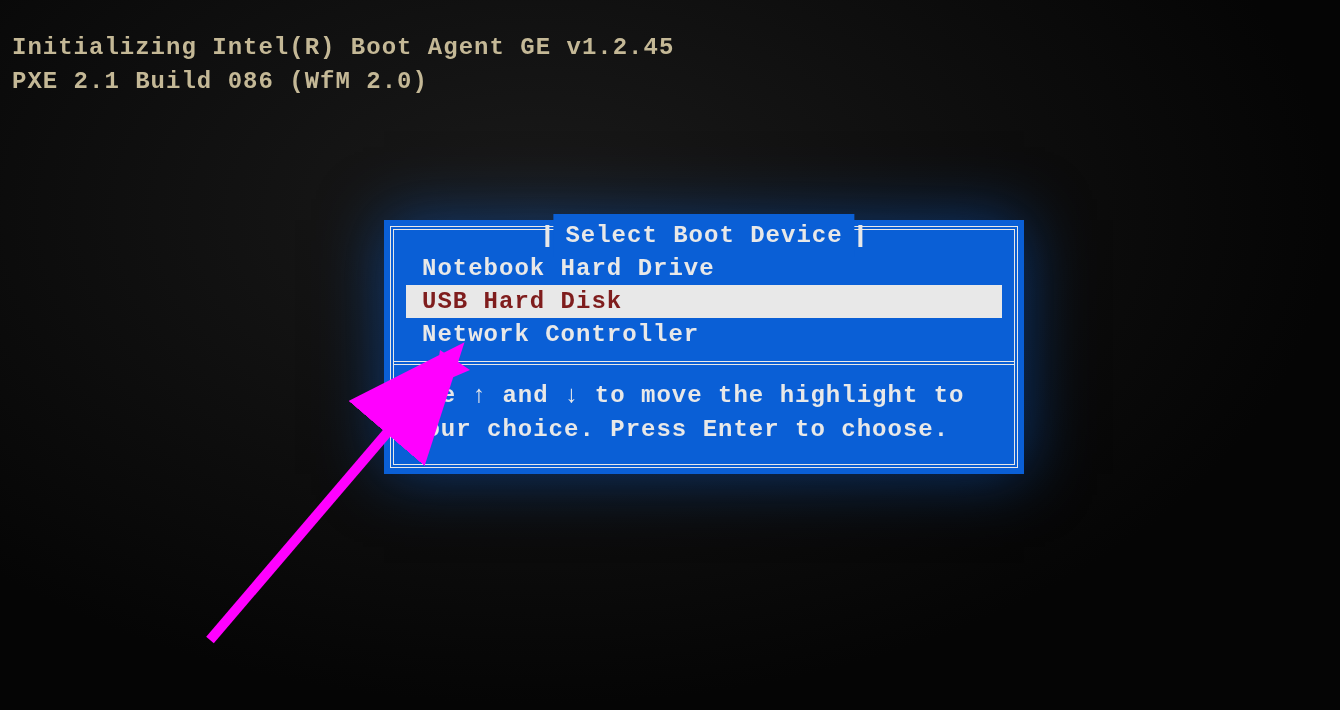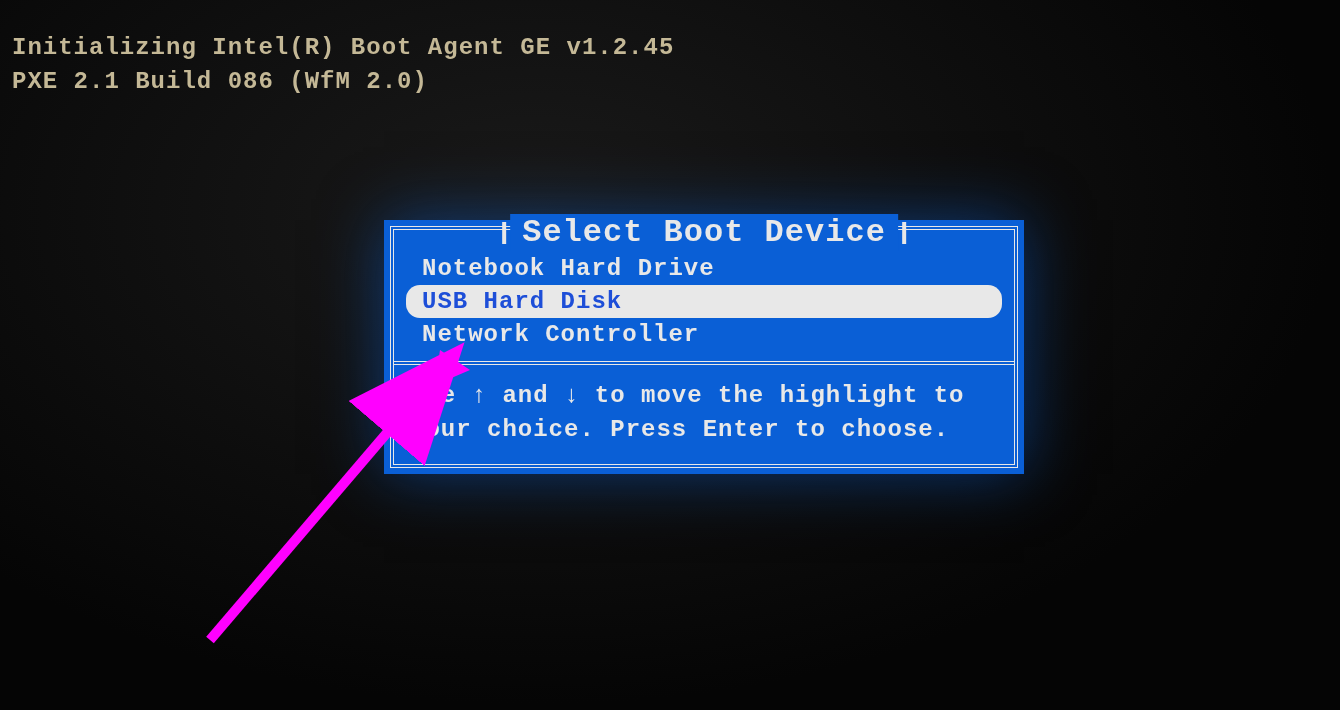--- a/index.html
+++ b/index.html
@@ -40,22 +40,22 @@
       margin: 6px;
       position: relative;
     }
     .menu-title {
       position: absolute;
       top: -16px;
       left: 50%;
       transform: translateX(-50%);
       background: #0a5fd6;
       color: #e8e8e8;
-      padding: 0 12px;
-      font-size: 32px;
+      padding: 8px 12px;
+      font-size: 24px;
       letter-spacing: 1px;
       white-space: nowrap;
     }
     .menu-title::before {
       content: '';
       position: absolute;
       left: -8px;
       top: 50%;
       transform: translateY(-50%);
       width: 4px;
@@ -77,22 +77,21 @@
     }
     .menu-item {
       color: #e8e8e8;
       font-size: 24px;
       padding: 3px 16px;
       letter-spacing: 1px;
       cursor: pointer;
     }
     .menu-item.selected {
       background: #e8e8e8;
-      color: #1d4ed8;
-      border-radius: 14px;
+      color: #7f1d1d;
     }
     .menu-divider {
       border-top: 4px double #e8e8e8;
       margin: 0;
     }
     .menu-instructions {
       color: #e8e8e8;
       font-size: 24px;
       padding: 14px 16px 18px 16px;
       letter-spacing: 1px;

